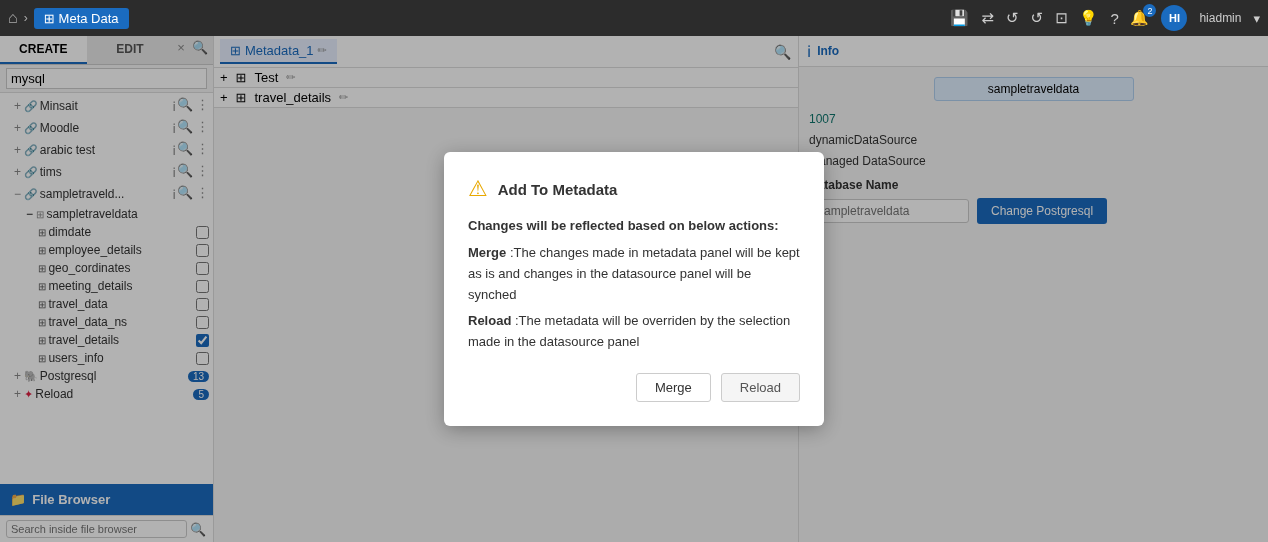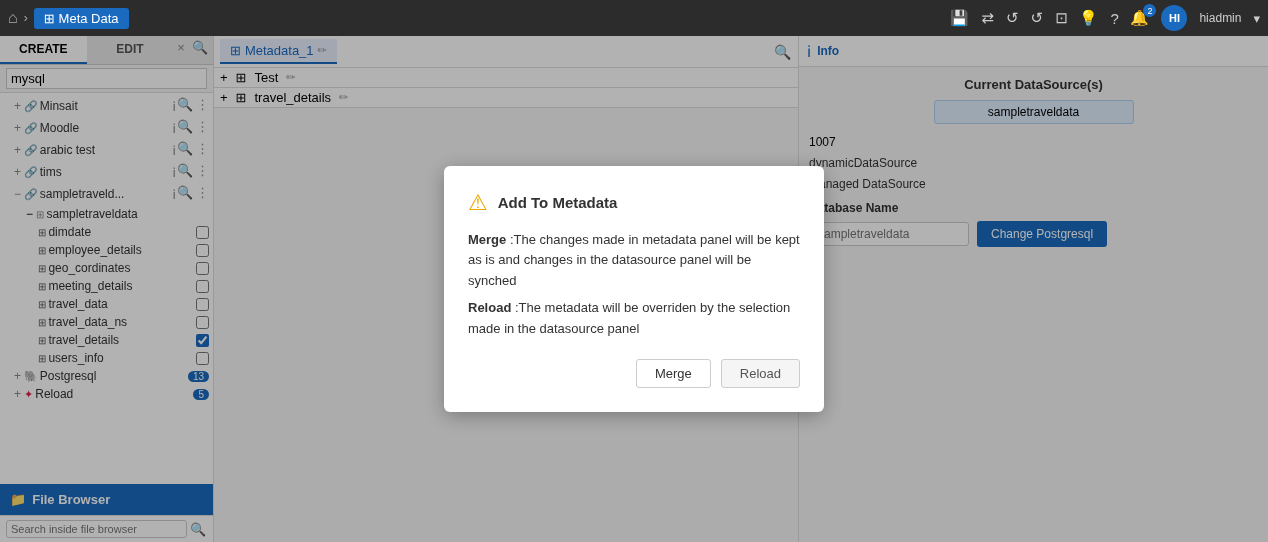--- a/index.html
+++ b/index.html
@@ -573,26 +573,25 @@
       
     </div>
   </div>
 
   <div class="right-panel">
     <div class="info-tab-bar">
       <span class="info-tab-icon">ℹ</span>
       <span class="info-tab-label">Info</span>
     </div>
     <div class="info-content">
-      <div class="info-heading">Current DataSource(s)</div>
       <div style="text-align:center;margin-bottom:10px;">
         <span class="datasource-input">sampletraveldata</span>
       </div>
       <div style="margin-bottom:6px;">
-        <span style="font-size:12px;color:#000000;">1007</span>
+        <span style="font-size:12px;color:#0f766e;">1007</span>
       </div>
       <div style="margin-bottom:6px;">
         <span style="font-size:12px;color:#333;">dynamicDataSource</span>
       </div>
       <div style="margin-bottom:6px;">
         <span style="font-size:12px;color:#333;">Managed DataSource</span>
       </div>
       <div style="display:flex;align-items:center;gap:8px;margin-top:10px;">
         <span style="font-size:12px;color:#333;font-weight:bold;">Database Name</span>
       </div>
@@ -604,20 +603,21 @@
   </div>
 </div>
 
 <div class="modal-overlay">
   <div class="modal">
     <div class="modal-header">
       <span class="modal-warning-icon">⚠</span>
       <span class="modal-title">Add To Metadata</span>
     </div>
     <div class="modal-body">
+      <p><span class="bold">Changes will be reflected based on below actions:</span></p>
       <p style="margin-top:6px;">
         <span class="bold">Merge</span>
         <span> :The changes made in metadata panel will be kept as is and changes in the datasource panel will be synched</span>
       </p>
       <p style="margin-top:6px;">
         <span class="bold">Reload</span>
         <span>:The metadata will be overriden by the selection made in the datasource panel</span>
       </p>
     </div>
     <div class="modal-footer">

